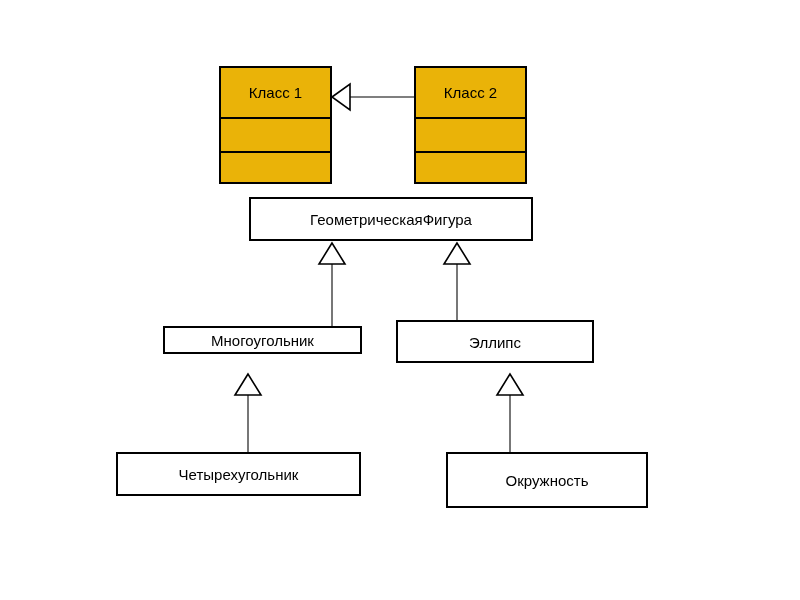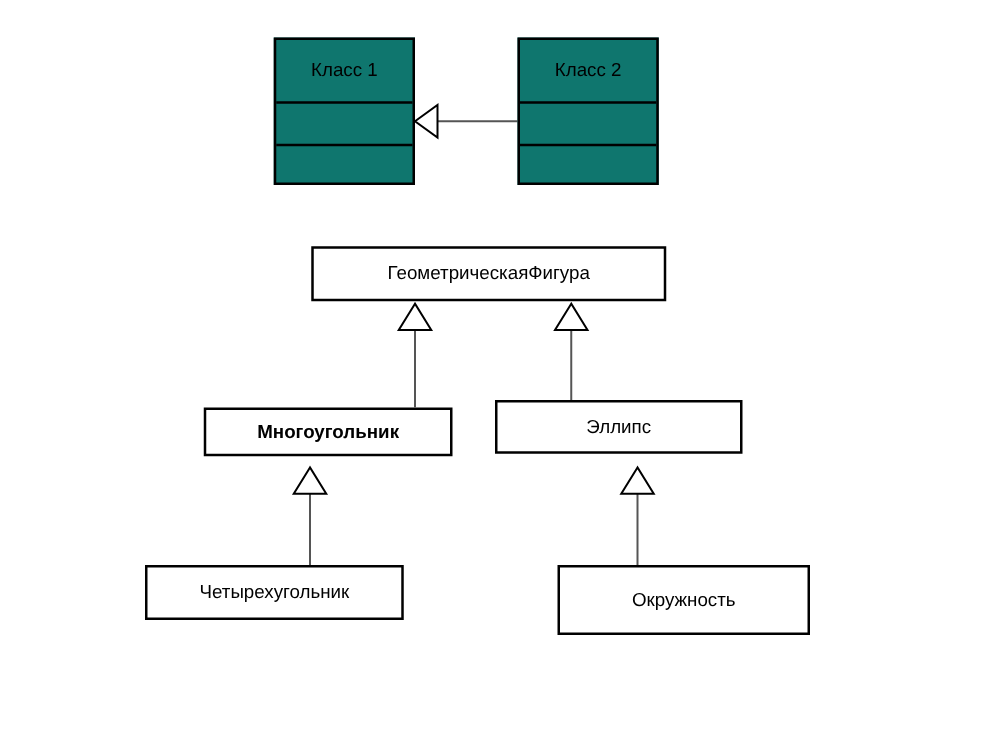--- a/index.html
+++ b/index.html
@@ -25,24 +25,25 @@
   }
   .node-box {
     position: absolute;
     box-sizing: border-box;
     background: #ffffff;
     border: 2px solid #000000;
   }
   .class-box {
     position: absolute;
     box-sizing: border-box;
-    background: #0f766e;
+    background: #eab308;
     border: 2px solid #000000;
     display: flex;
     flex-direction: column;
+    margin-top: 36px;
   }
   .class-compartment-name {
     box-sizing: border-box;
     border-bottom: 2px solid #000000;
     display: flex;
     align-items: center;
     justify-content: center;
   }
   .class-compartment-attrs {
     box-sizing: border-box;
@@ -121,29 +122,29 @@
     </div>
     <div class="class-compartment-ops" style="flex:1 1 auto;">
       <span class="node-label"></span>
     </div>
   </div>
 
   <div class="node-box" style="left:249px; top:197px; width:284px; height:44px;padding-left:21px;">
     <span class="node-label">ГеометрическаяФигура</span>
   </div>
 
-  <div class="node-box" style="left:163px; top:326px; width:199px; height:39px;font-weight:bold;">
+  <div class="node-box" style="left:163px; top:326px; width:199px; height:28px;">
     <span class="node-label">Многоугольник</span>
   </div>
 
   <div class="node-box" style="left:396px; top:320px; width:198px; height:43px;">
     <span class="node-label">Эллипс</span>
   </div>
 
-  <div class="node-box" style="left:116px; top:452px; width:207px; height:44px;">
+  <div class="node-box" style="left:116px; top:452px; width:245px; height:44px;">
     <span class="node-label">Четырехугольник</span>
   </div>
 
   <div class="node-box" style="left:446px; top:452px; width:202px; height:56px;">
     <span class="node-label">Окружность</span>
   </div>
 
 </div>
 
 </body></html>

